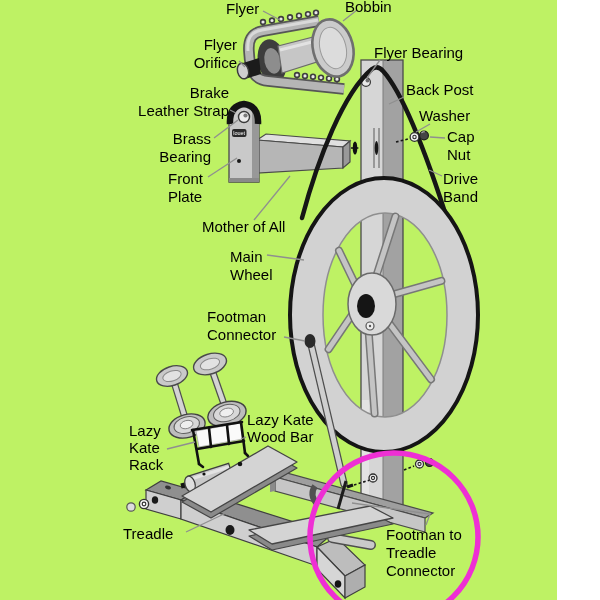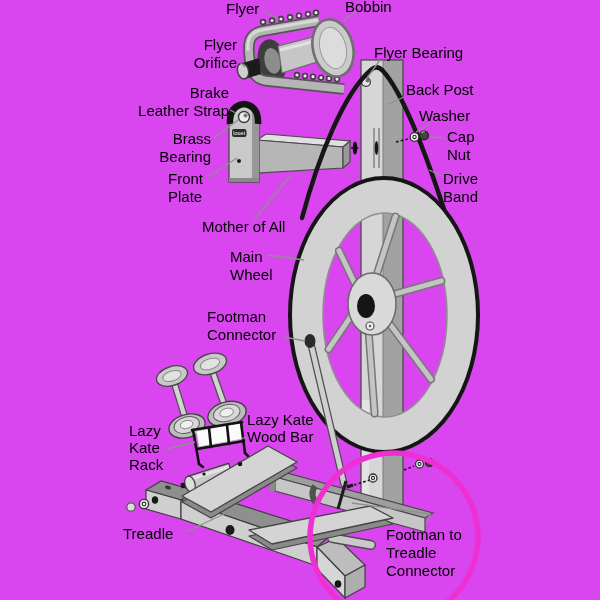--- a/index.html
+++ b/index.html
@@ -1,16 +1,16 @@
 <!DOCTYPE html>
 <html><head>
 <meta charset="utf-8">
 <style>
   html,body{margin:0;padding:0;background:#fff;}
-  .canvas{position:relative;width:600px;height:600px;background:#d946ef;overflow:hidden;
+  .canvas{position:relative;width:557px;height:600px;background:#bef264;overflow:hidden;
           font-family:"Liberation Sans",sans-serif;}
   svg{display:block;}
   .lbl{font-family:"Liberation Sans",sans-serif;font-size:15px;fill:#000;}
   .lbl-logo{font-family:"Liberation Sans",sans-serif;font-size:5.5px;fill:#fff;}
   .leader{stroke:#8f8f8f;stroke-width:1.3;fill:none;}
   .dash{stroke:#161616;stroke-width:1.6;stroke-dasharray:2.6 2.2;fill:none;}
 </style>
 </head>
 <body>
 

